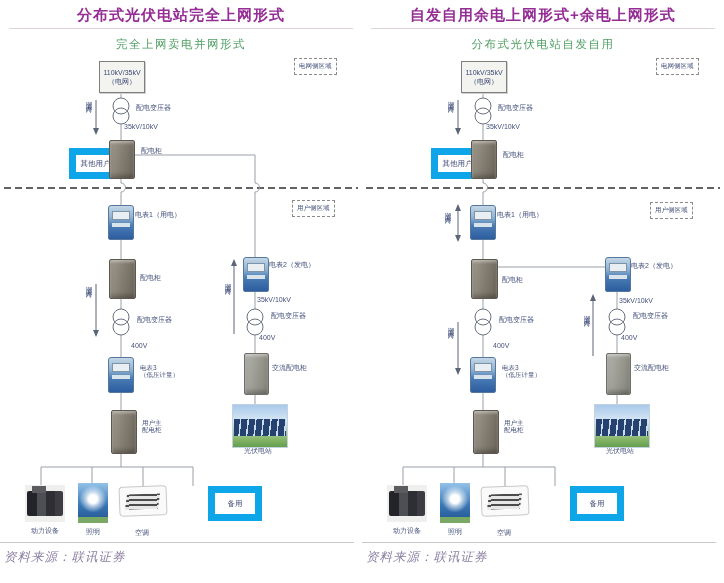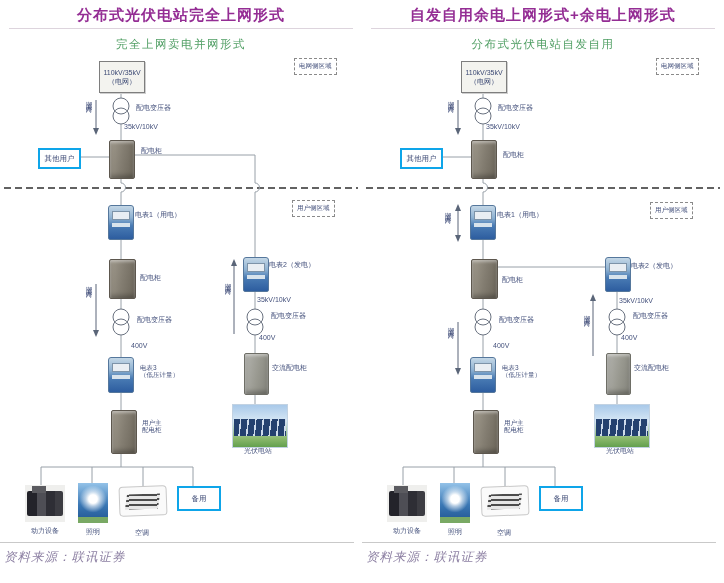--- a/index.html
+++ b/index.html
@@ -13,22 +13,22 @@
   .psub{position:absolute;left:0;top:37px;width:100%;text-align:center;font-size:11.5px;
         color:#4f9e63;letter-spacing:1.5px;}
   .lbl{position:absolute;font-size:7px;line-height:8px;color:#44517c;white-space:nowrap;}
   .lbl2{font-size:6.5px;line-height:7px;}
   .vtext{position:absolute;writing-mode:vertical-rl;font-size:6.5px;letter-spacing:1.5px;color:#44517c;}
   .gbox{position:absolute;border:1px solid #7e7e7e;background:#f3f3ef;box-shadow:1px 1px 0 #cfcfcf;
         display:flex;flex-direction:column;align-items:center;justify-content:center;
         font-size:7px;line-height:9px;color:#3d4a75;text-align:center;}
   .region{position:absolute;border:1px dashed #8a8a8a;padding:3px 4px;font-size:6.5px;
           color:#44517c;background:#fff;white-space:nowrap;}
-  .whitebox{position:absolute;border:2px solid #0ea5e9;background:#fff;display:flex;
-            align-items:center;justify-content:center;font-size:7.5px;color:#3d4a75;}
+  .whitebox{position:absolute;border:7px solid #0ea5e9;background:#fff;display:flex;
+            align-items:center;justify-content:center;font-size:7.5px;color:#3d4a75;margin-left:31px;}
   .cabinet{position:absolute;border:1px solid #5d574e;border-radius:2px;
            background:linear-gradient(100deg,#a09a8d 0%,#837d71 50%,#6b6559 100%);
            box-shadow:inset 0 2px 3px rgba(255,255,255,.4), inset 0 -3px 4px rgba(0,0,0,.25);}
   .cabinet.alu{background:linear-gradient(100deg,#b3b3ae 0%,#98988f 55%,#83837b 100%);border-color:#6e6e66;}
   .meter{position:absolute;border:1px solid #55779c;border-radius:3px 3px 2px 2px;
          background:linear-gradient(180deg,#c4d7e6 0%,#8fb2d2 35%,#497bb4 60%,#2d5d9f 100%);}
   .meter .screen{margin:5px auto 0;width:64%;height:7px;background:#e9eef3;border:1px solid #7d93a8;}
   .meter .band{margin:3px auto 0;width:72%;height:4px;background:#d8e3ec;}
   .pvphoto{position:absolute;overflow:hidden;border:1px solid #c2d2e2;
            background:linear-gradient(180deg,#a9c9e9 0%,#d6e7f5 38%,#8ab86b 80%,#63a04e 100%);}

